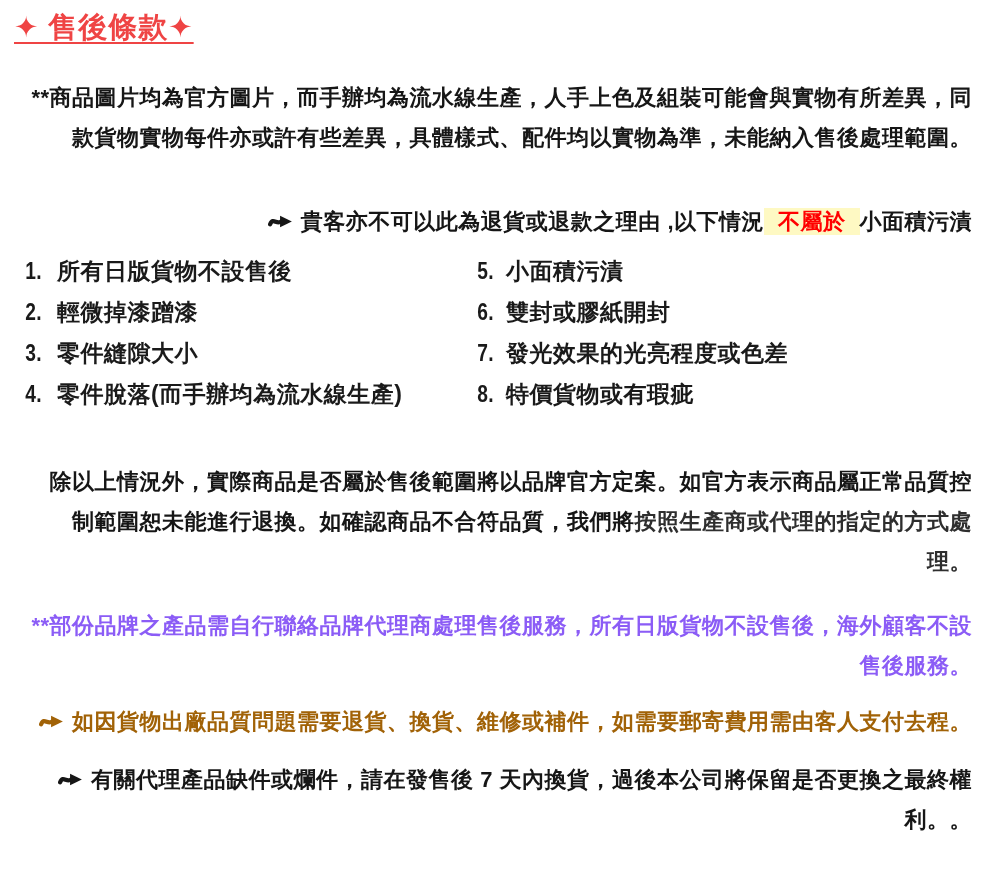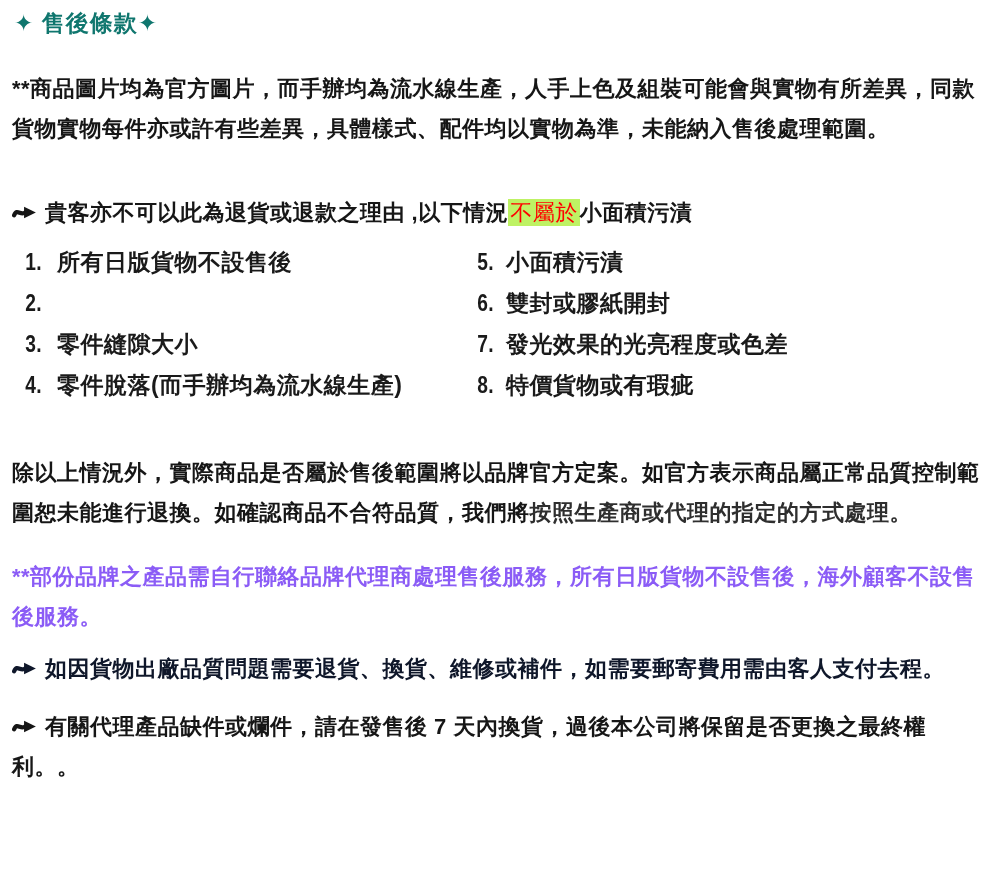--- a/index.html
+++ b/index.html
@@ -4,42 +4,42 @@
 <style>
   html, body { margin: 0; padding: 0; background: #ffffff; }
   body {
     width: 1002px; height: 892px; overflow: hidden;
     font-family: "Liberation Sans", "DejaVu Sans", sans-serif;
     color: #151515;
   }
   .page { padding: 8px 14px 0 12px; box-sizing: border-box; }
 
   .title {
-    font-size: 23px; font-weight: bold; letter-spacing: 1px;
-    text-underline-offset: 5px;
-    margin: 0 0 30px 2px; color: #0f766e;
+    font-size: 29px; font-weight: bold; letter-spacing: 1px;
+    text-decoration: underline; text-underline-offset: 5px;
+    margin: 0 0 30px 2px; color: #ef4444;
   }
 
   .para {
     font-size: 22px; font-weight: bold; line-height: 40px;
-    margin: 0; letter-spacing: 0.5px; color: #161616;
+    margin: 16px; letter-spacing: 0.5px; color: #161616; text-align: right;
   }
   .intro { margin-bottom: 44px; }
   .notice { margin-bottom: 14px; }
   .policy { margin-bottom: 24px; }
   .warning { color: #8b5cf6; margin-bottom: 12px; }
-  .shipping { color: #0f172a; margin-bottom: 18px; }
+  .shipping { color: #a16207; margin-bottom: 18px; }
   .packaging { margin-bottom: 12px; }
   .replacement { margin-bottom: 24px; }
 
   .regular-tail { font-weight: 700; color: #2e2e2e; }
 
   mark.not-covered {
-    background: #bef264; color: #ff0000; font-weight: normal;
-    padding: 1px 2px;
+    background: #fef9c3; color: #ff0000; font-weight: bold;
+    padding: 1px 14px;
   }
 
   .arrow {
     display: inline-block; margin-right: 7px; vertical-align: -1px;
   }
   .arrow svg { display: block; }
 
   .excl-list {
     display: grid; grid-template-columns: 452px auto;
     margin: 14px 0 42px 0;
@@ -73,20 +73,21 @@
   </p>
 
   <div class="excl-list">
     <div class="excl-col-left">
       <div class="excl-item">
           <span class="excl-num">1.</span>
           <span>所有日版貨物不設售後</span>
         </div>
       <div class="excl-item">
           <span class="excl-num">2.</span>
+          <span>輕微掉漆蹭漆</span>
         </div>
       <div class="excl-item">
           <span class="excl-num">3.</span>
           <span>零件縫隙大小</span>
         </div>
       <div class="excl-item">
           <span class="excl-num">4.</span>
           <span>零件脫落(而手辦均為流水線生產)</span>
         </div>
     </div>

